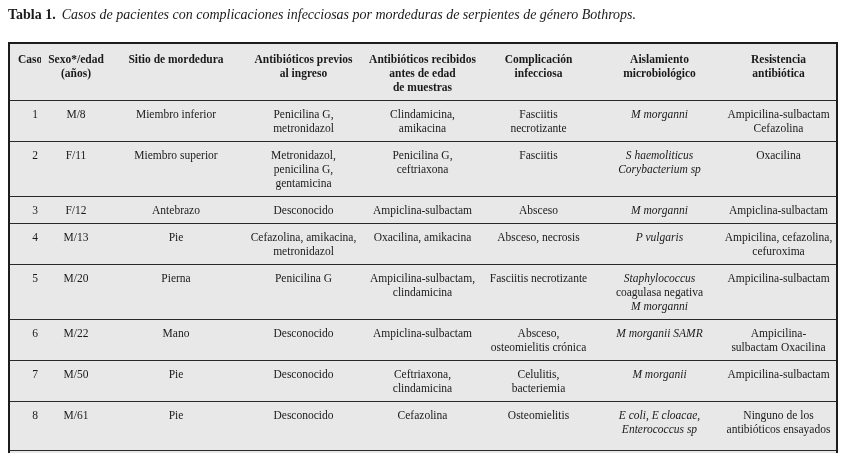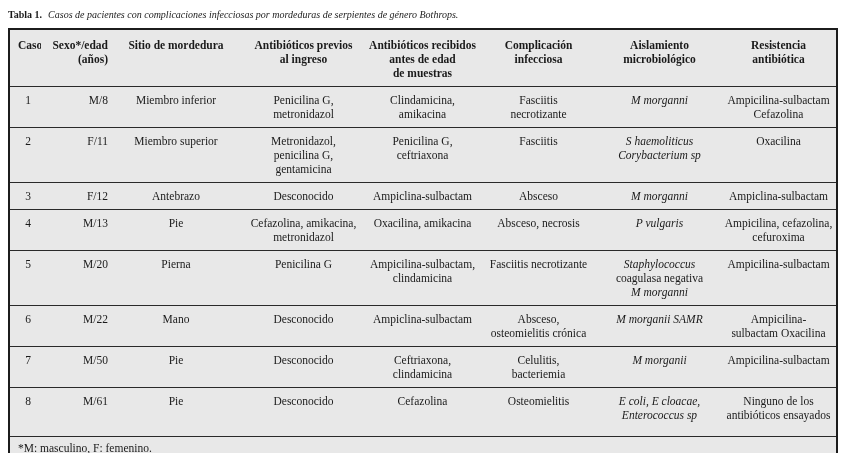--- a/index.html
+++ b/index.html
@@ -11,22 +11,22 @@
   }
   *{box-sizing:border-box;}
   html,body{margin:0;padding:0;}
   body{
     width:844px;height:453px;overflow:hidden;
     background:var(--page-bg);
     color:var(--text);
     font-family:"Liberation Serif","DejaVu Serif",serif;
   }
   .title-row{
-    padding:7px 8px 6px 8px;
-    font-size:10px;
+    padding:7px 8px 20px 8px;
+    font-size:14px;
     line-height:15px;
   }
   .title-label{font-weight:bold;margin-right:6px;}
   .title-caption{font-style:italic;}
   table.data{
     width:828px;
     margin:0 8px;
     border-collapse:collapse;
     table-layout:fixed;
     background:var(--table-bg);
@@ -41,22 +41,22 @@
     overflow:hidden;
   }
   thead th{
     font-weight:bold;
     padding:8px 3px 6px 3px;
     border-bottom:1px solid var(--rule);
   }
   tbody td{border-top:1px solid var(--rule);}
   tbody tr:first-child td{border-top:none;}
   tbody tr:last-child td{padding-bottom:14px;}
-  .c0{width:32px;text-align:center;padding-left:8px;}
-  .c1{width:70px;text-align:right;}
+  .c0{width:32px;text-align:right;padding-left:8px;}
+  .c1{width:70px;text-align:center;}
   .c2{width:130px;text-align:center;}
   .c3{width:125px;}
   .c4{width:113px;}
   .c5{width:119px;}
   .c6{width:123px;margin-top:34px;}
   .c7{width:116px;}
   tfoot td{
     border-top:1px solid var(--rule);
     text-align:left;
     padding:4px 8px 5px 8px;

